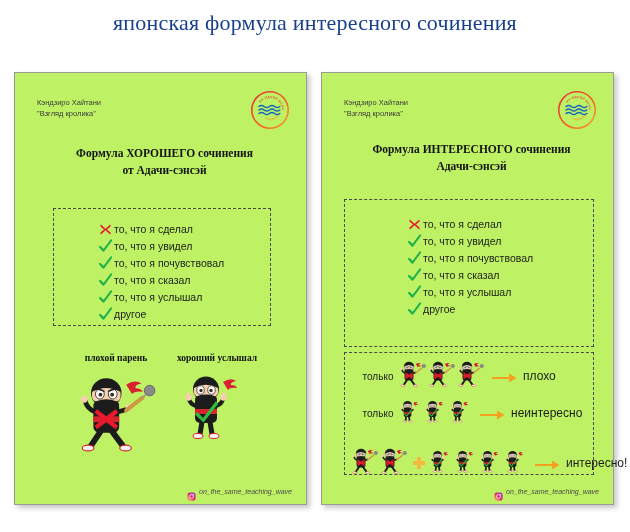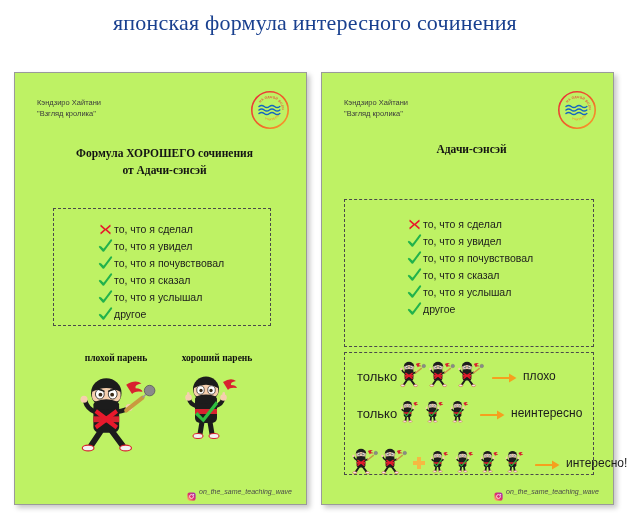--- a/index.html
+++ b/index.html
@@ -158,24 +158,24 @@
     width: 100%;
     height: 36px;
     display: flex;
     align-items: center;
   }
   #formula-row-0 { top: 5px; }
   #formula-row-1 { top: 42px; }
   #formula-row-2 { top: 92px; }
 
   .formula-prefix {
-    font-size: 13px;
+    font-size: 10px;
     color: #1c1c1c;
     width: 54px;
-    text-align: left;
+    text-align: center;
     padding-left: 12px;
     box-sizing: border-box;
     white-space: nowrap;
   }
   .formula-groups {
     display: flex;
     align-items: center;
     flex: 0 0 auto;
   }
   .ninja-group { display: flex; align-items: center; }
@@ -310,21 +310,21 @@
                 <path d="M2.2 8.6 L5.6 12.4 L13.6 1.6 L12.2 5.2 L5.9 10.4 L3.4 7.9 Z" fill="#22b24c"></path>
                 <path d="M2 8.4 L5.7 12.6 L14 1.4" fill="none" stroke="#22b24c" stroke-width="2.1" stroke-linecap="round" stroke-linejoin="round"></path>
               </svg>
             </span>
             <span class="check-text">другое</span>
           </li>
         </ul>
     </div>
 
     <div class="ninja-caption" id="caption-bad">плохой парень</div>
-    <div class="ninja-caption" id="caption-good">хороший парень</div>
+    <div class="ninja-caption" id="caption-good">хороший услышал</div>
     <div class="ninja-figure-large" id="figure-bad"><svg width="82" height="98" viewBox="0 0 140 132">
           <path d="M84 16 q 16 -10 26 -2 q -12 2 -10 8 q 10 0 12 6 q -14 -2 -18 4 Z" fill="#d8222f"></path>
           <path d="M30 62 q -13 -6 -16 -18" stroke="#1c1c1c" stroke-width="8" fill="none" stroke-linecap="round"></path>
           <circle cx="12" cy="41" r="6" fill="#f6cfae"></circle>
           <path d="M70 62 q 12 -2 18 -6" stroke="#1c1c1c" stroke-width="8" fill="none" stroke-linecap="round"></path>
           <circle cx="89" cy="55" r="6" fill="#f6cfae"></circle>
           <path d="M84 60 L112 38" stroke="#c99a3f" stroke-width="7" stroke-linecap="round"></path>
           <path d="M112 38 L120 30" stroke="#9a9a9a" stroke-width="2.5"></path>
           <circle cx="124" cy="26" r="9" fill="#8a8a8a"></circle>
           <circle cx="124" cy="26" r="9" fill="none" stroke="#5e5e5e" stroke-width="1.5"></circle>
@@ -418,20 +418,21 @@
         </g>
         <g stroke="#1566c0" stroke-width="1.5" fill="none" stroke-linecap="round">
           <path d="M 9 16.5 q 2.6 -2.1 5.2 0 q 2.6 2.1 5.2 0 q 2.6 -2.1 5.2 0 q 2.6 2.1 5.2 0"></path>
           <path d="M 9 20 q 2.6 -2.1 5.2 0 q 2.6 2.1 5.2 0 q 2.6 -2.1 5.2 0 q 2.6 2.1 5.2 0"></path>
           <path d="M 9 23.5 q 2.6 -2.1 5.2 0 q 2.6 2.1 5.2 0 q 2.6 -2.1 5.2 0 q 2.6 2.1 5.2 0"></path>
         </g>
       </svg>
     </div>
 
     <div class="slide-heading" id="heading-right">
+      <span class="ln">Формула ИНТЕРЕСНОГО сочинения</span>
       <span class="ln">Адачи-сэнсэй</span>
     </div>
 
     <div class="dashed-box" id="checklist-box-right">
       <ul class="checklist" id="checklist-right">
           <li class="check-row">
             <span class="check-mark">
               <svg width="15" height="15" viewBox="0 0 16 16">
                 <path d="M3 2.6 L8 7.2 L13 2.6 L13.6 4.6 L9.6 8 L13.6 11.4 L13 13.4 L8 8.8 L3 13.4 L2.4 11.4 L6.4 8 L2.4 4.6 Z" fill="#e8192c"></path>
               </svg>

